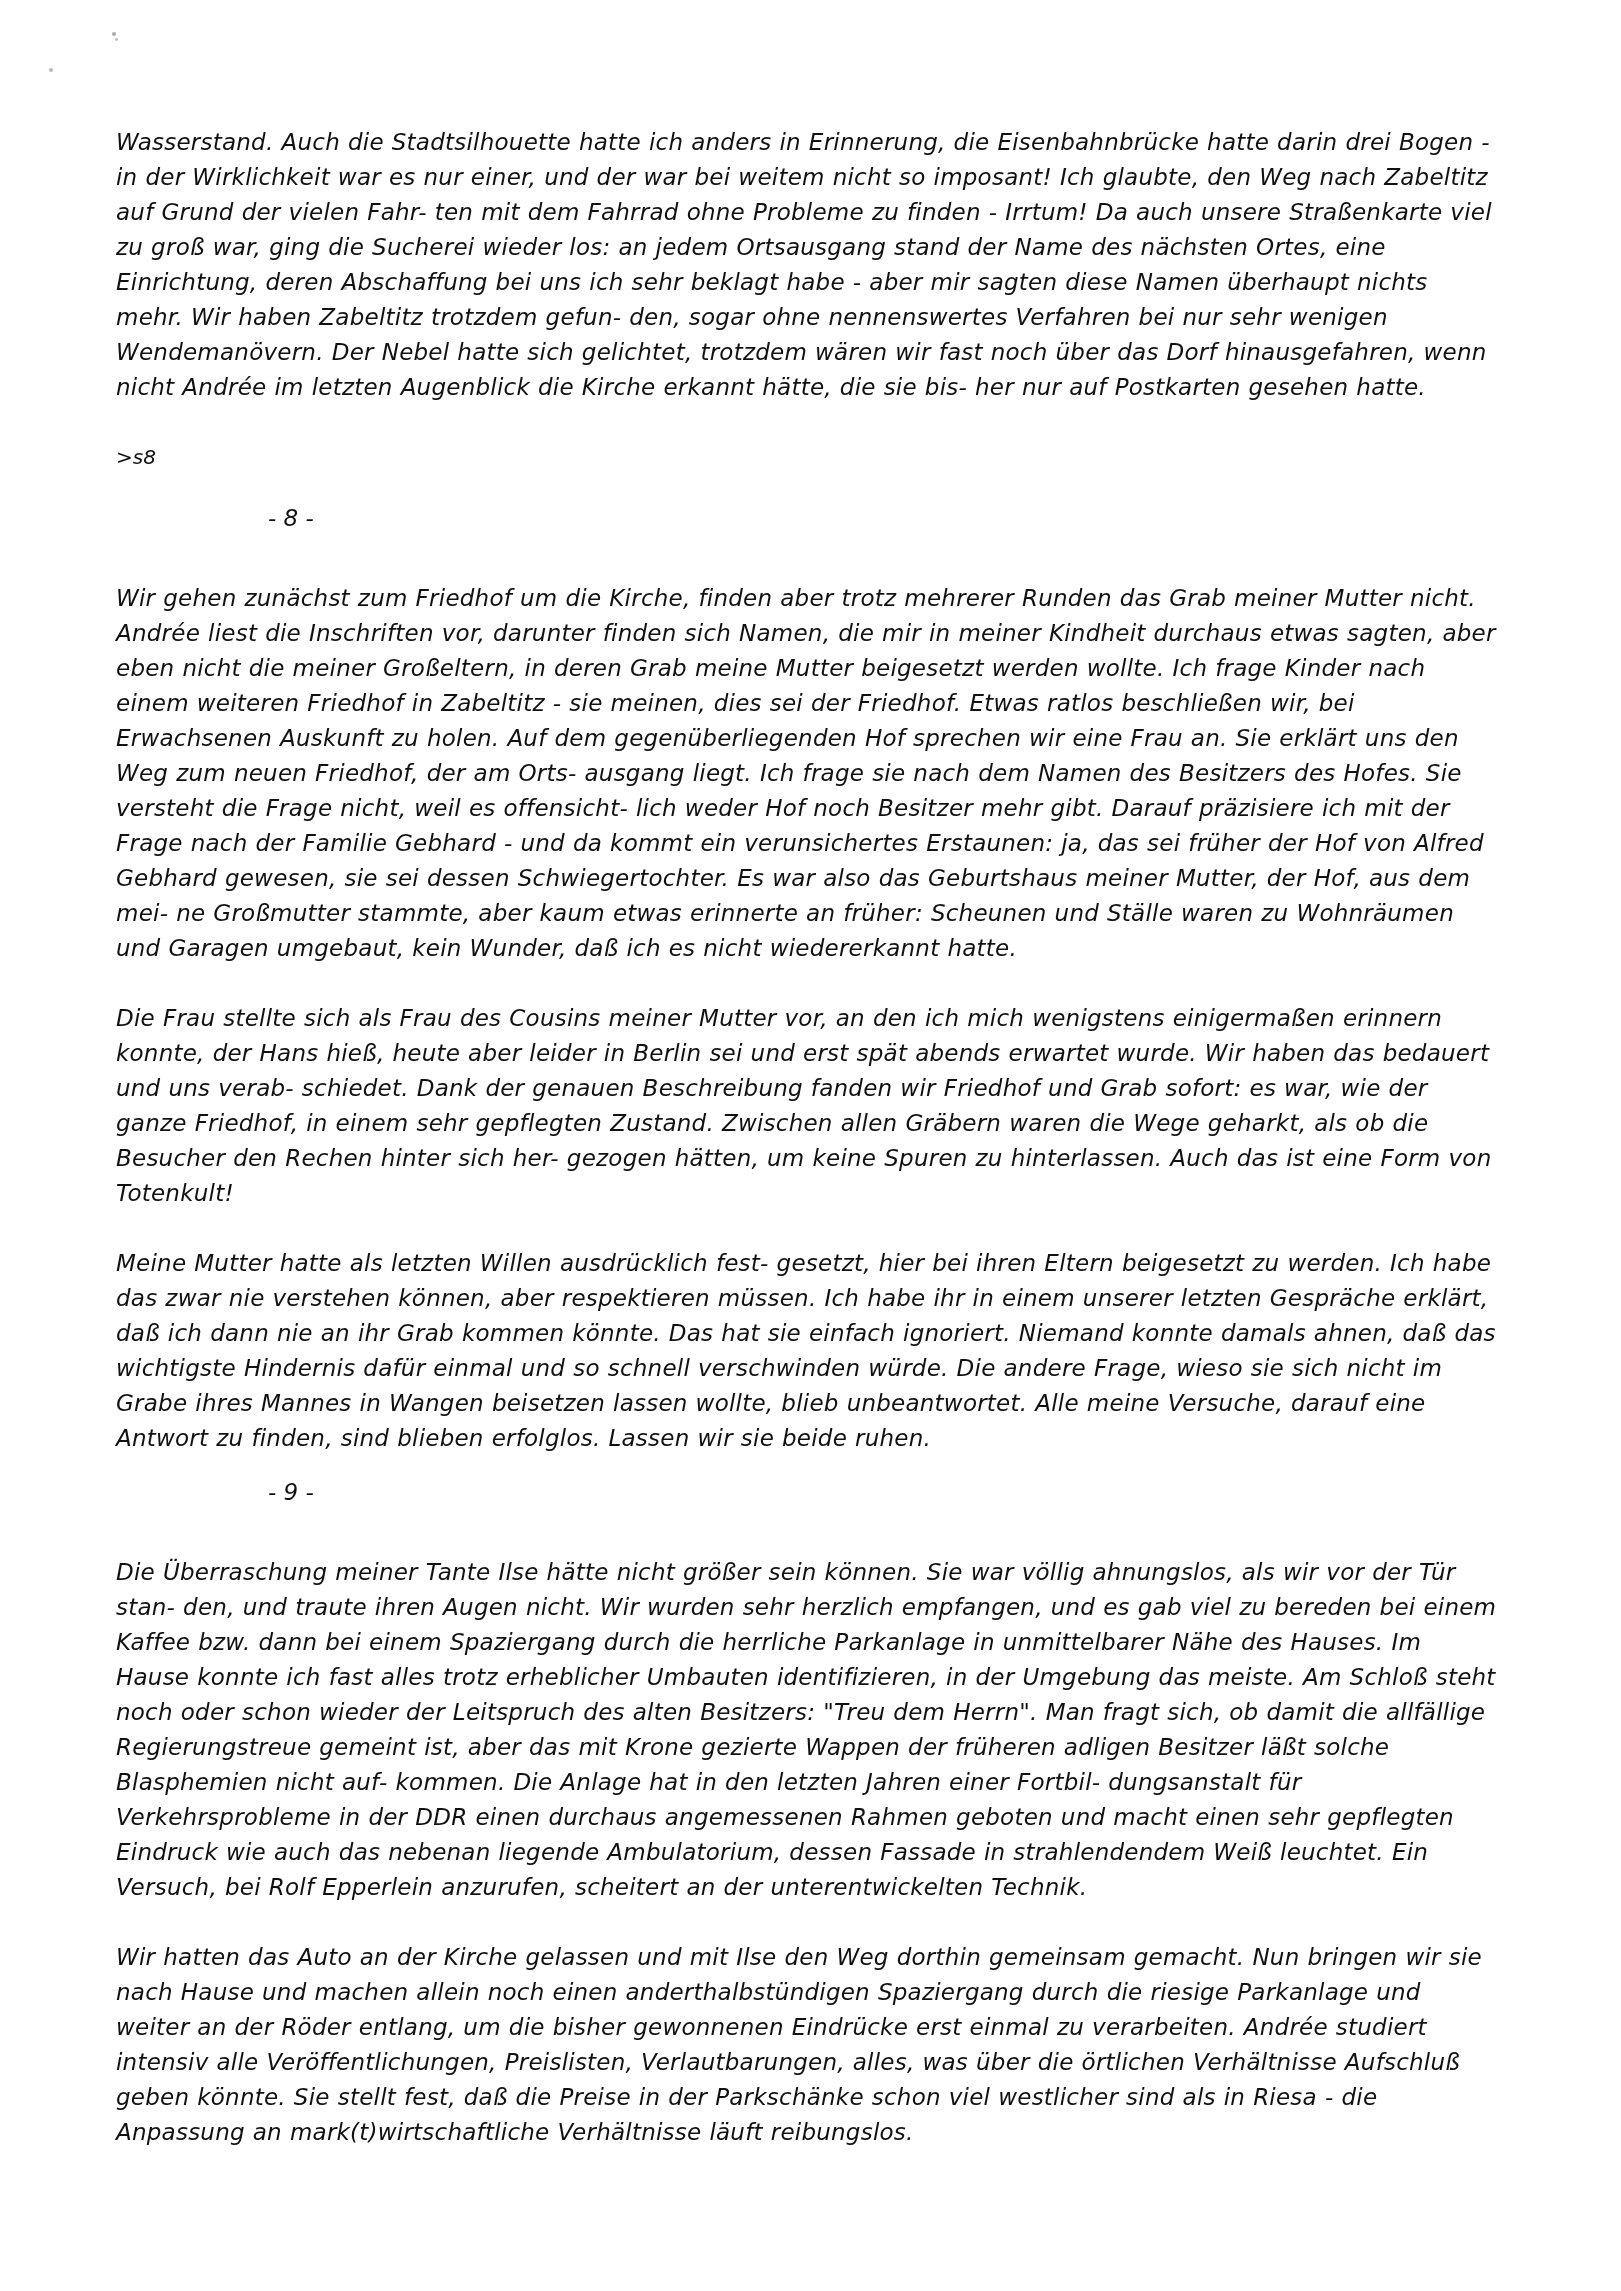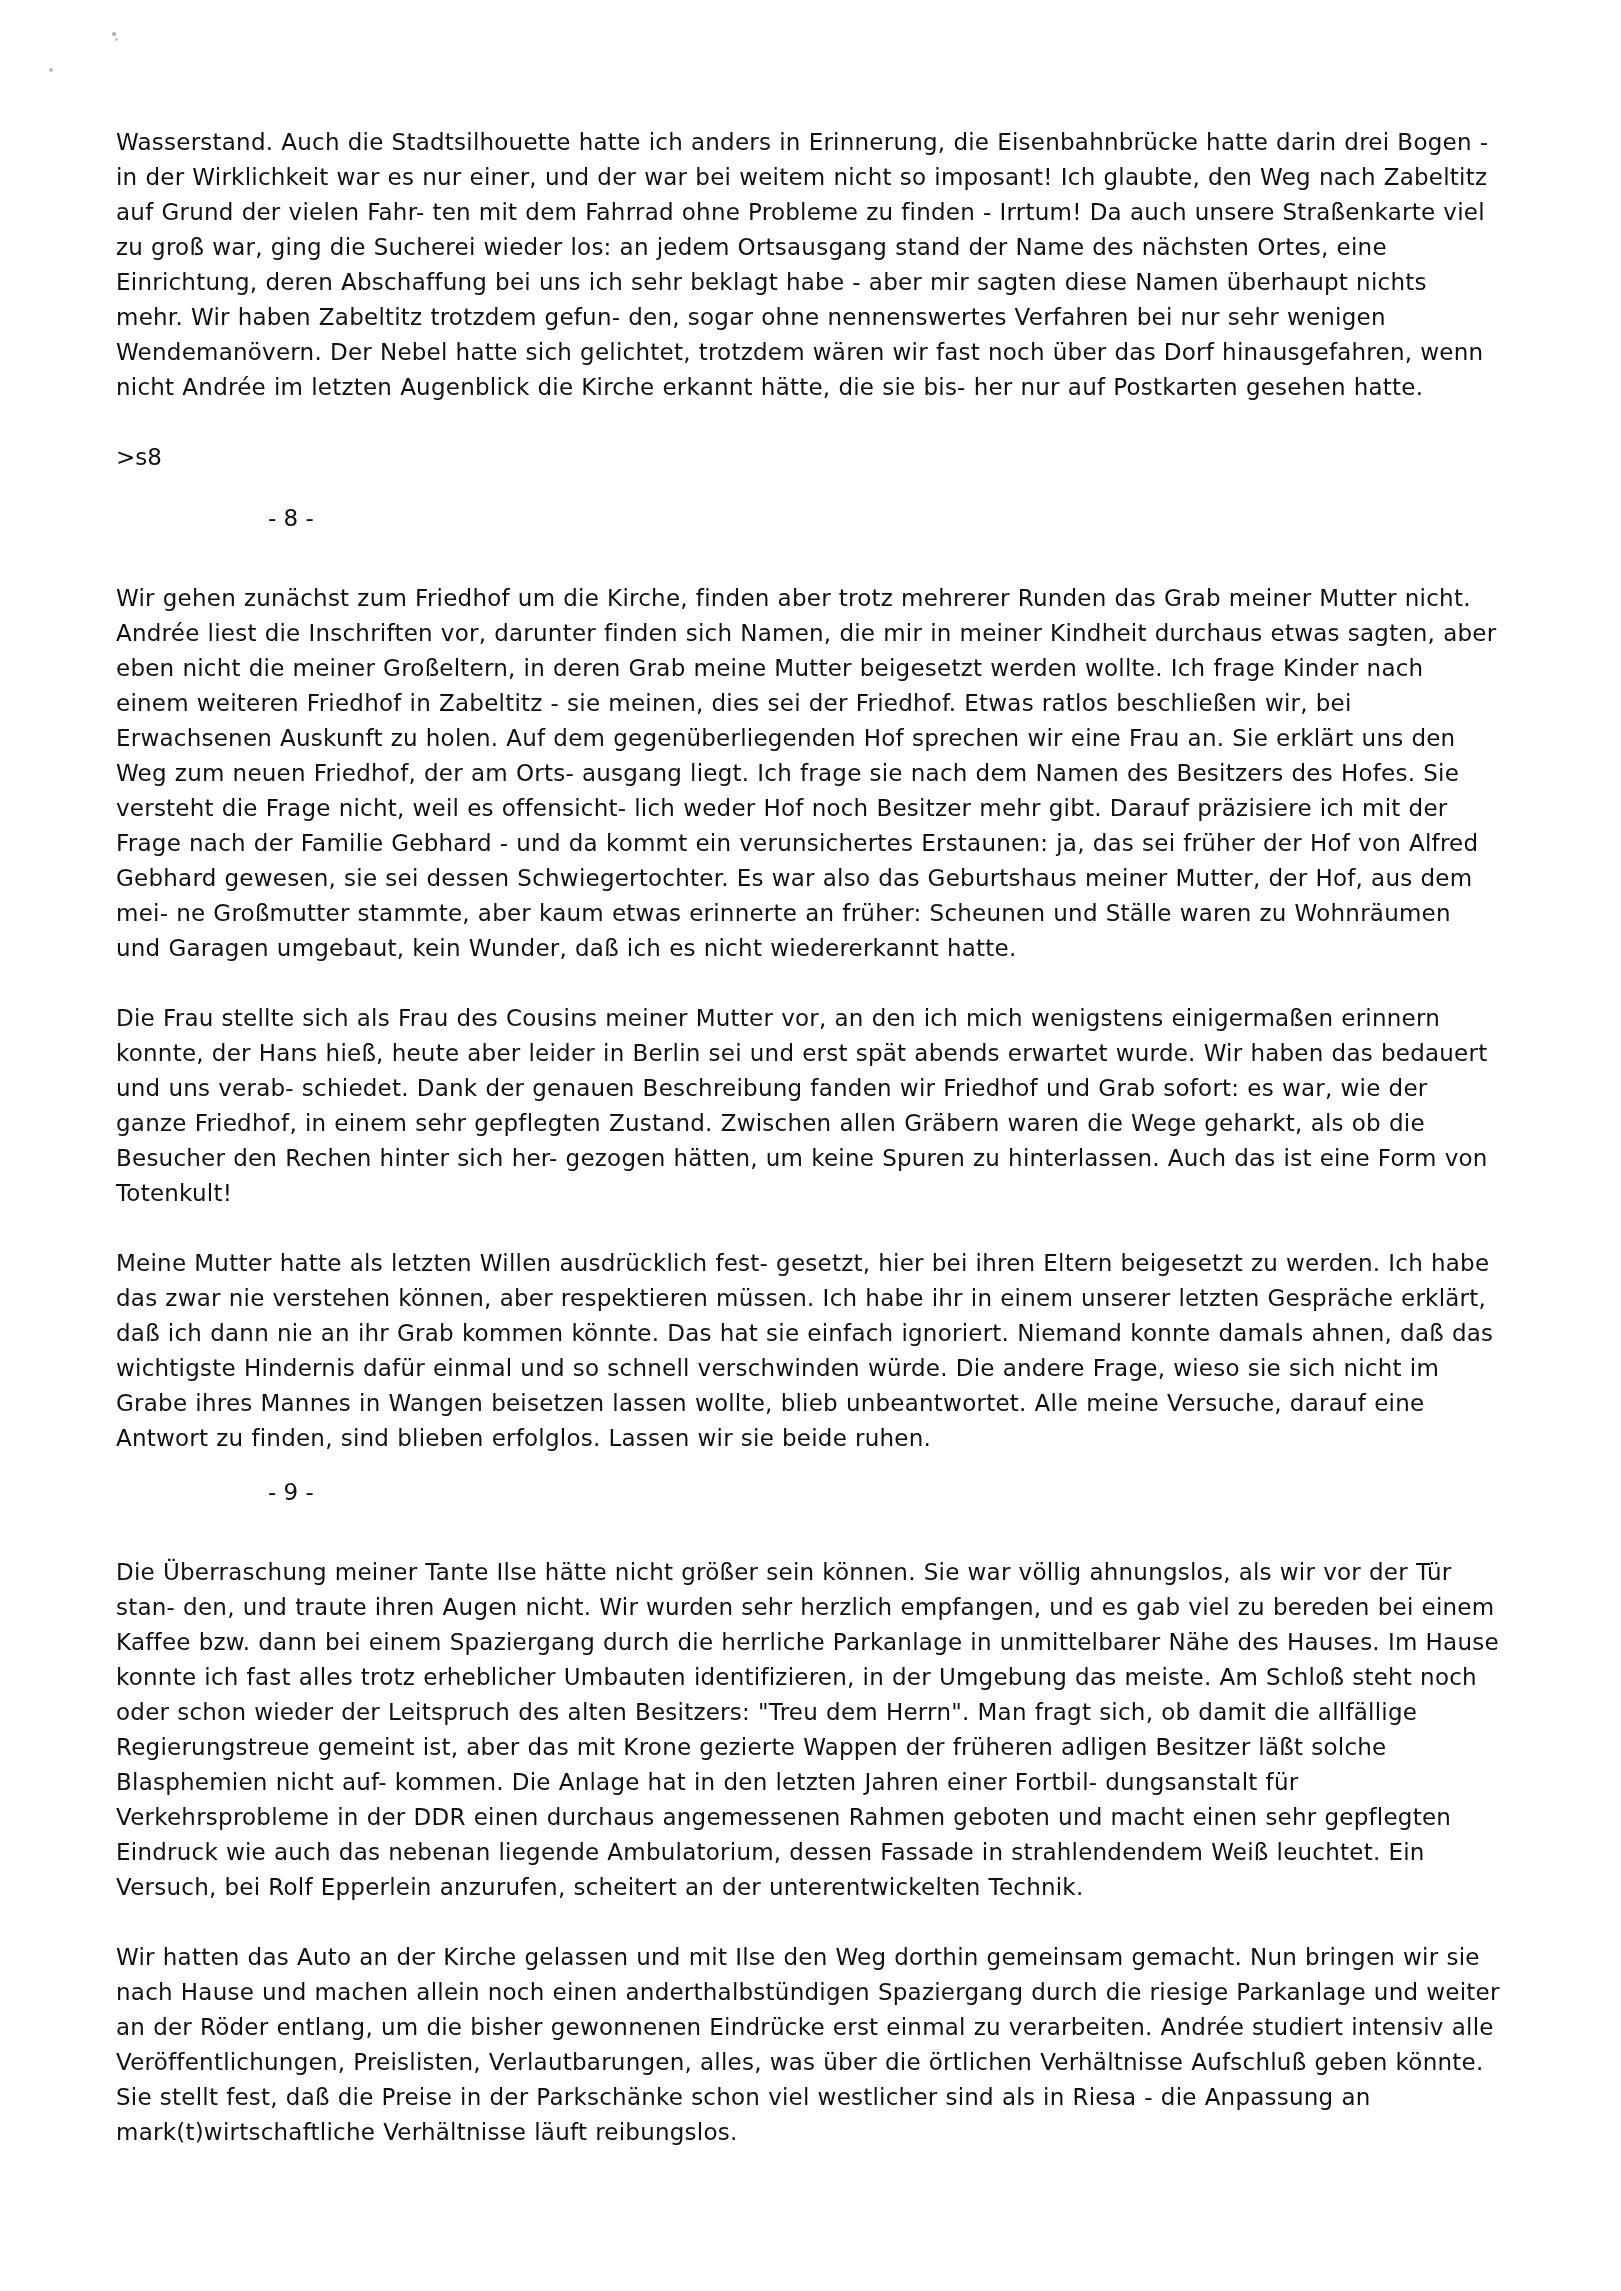--- a/index.html
+++ b/index.html
@@ -10,20 +10,21 @@
   }
   .page {
     position: relative;
     width: 1621px;
     height: 2292px;
     background: #ffffff;
     margin: 0 auto;
     overflow: hidden;
     font-family: "DejaVu Sans", "Liberation Sans", sans-serif;
     color: #111111;
+    font-style: italic;
   }
   
   .speckle {
     position: absolute;
     background: #8a8a8a;
     border-radius: 50%;
   }
   .speckle.s1 { left: 112px; top: 32px;  width: 3.9px;  height: 3.9px; opacity: .72; }
   .speckle.s2 { left: 115px; top: 38px;  width: 2.9px;  height: 2.9px; opacity: .55; }
   .speckle.s3 { left: 49px;  top: 68px;  width: 3.9px;  height: 3.9px; opacity: .60; }
@@ -44,21 +45,21 @@
     text-align: left;
     word-spacing: 0.02em;
     -webkit-font-smoothing: antialiased;
   }
   p.para.tight {
     margin-bottom: 8px;
   }
 
   .marker {
     margin: 0 0 0 0;
-    font-size: 23px;
+    font-size: 20px;
     line-height: 35px;
   }
   .gap-after-marker { height: 25.5px; }
 
   .pagenum {
     margin: 0;
     font-size: 23px;
     line-height: 35px;
     padding-left: 152px;
   }

